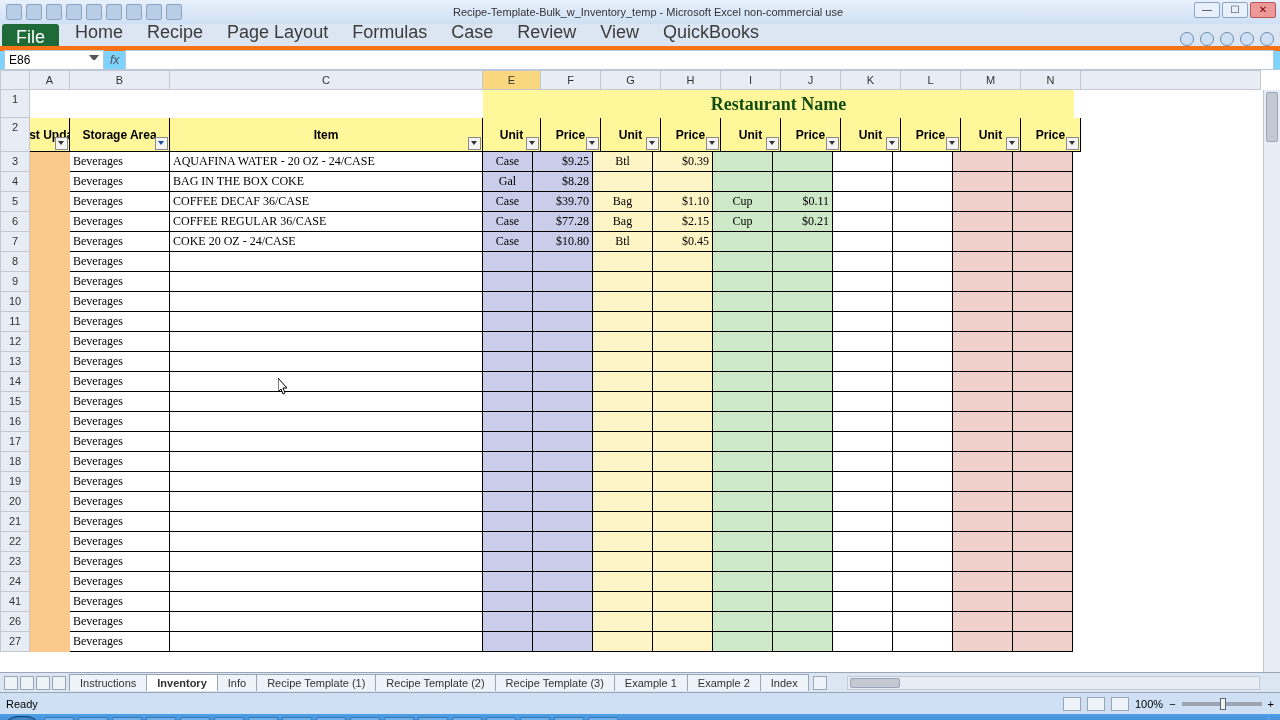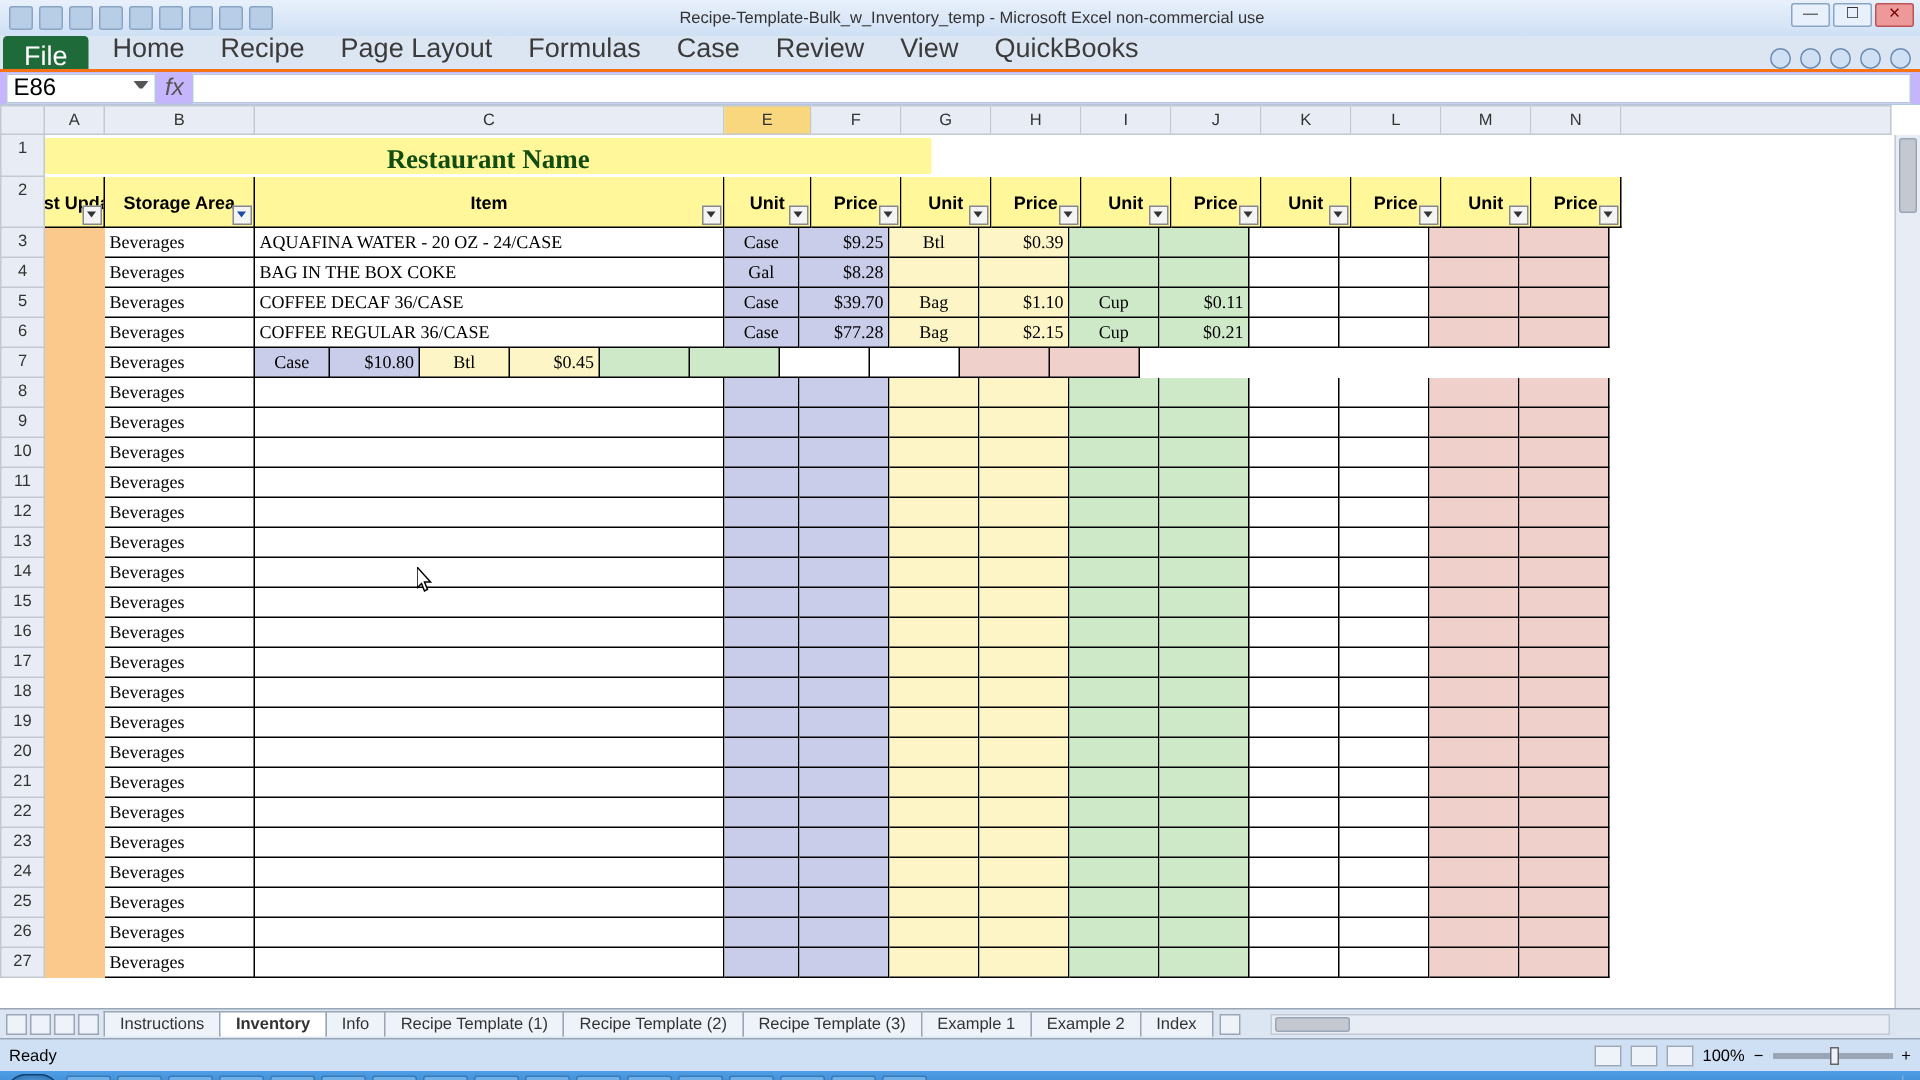--- a/index.html
+++ b/index.html
@@ -9,38 +9,38 @@
 .qat .qbtn { width: 16px; height: 16px; background: #b8cde6; border: 1px solid #8aa5c4; border-radius: 2px; }
 .title-text { position: absolute; left: 16px; right: 0; text-align: center; pointer-events: none; }
 .winbtns { position: absolute; right: 4px; top: 2px; display: flex; gap: 2px; }
 .winbtn { width: 26px; height: 16px; background: #e8f0fb; border: 1px solid #8aa5c4; border-radius: 2px; font-size: 10px; text-align: center; line-height: 14px; }
 .winbtn.close { background: #e99; border-color: #b55; color: #700; }
 .ribbon-tabs { height: 22px; background: #dce6f2; display: flex; align-items: flex-end; padding-left: 2px; font-size: 18px; }
 .file-tab { background: #1e6b39; color: #fff; padding: 3px 14px; height: 22px; border-top-left-radius: 3px; border-top-right-radius: 3px; margin-right: 4px; }
 .tab { padding: 3px 12px; color: #3b3b3b; cursor: default; }
 .ribbon-right { position: absolute; right: 6px; display: flex; gap: 6px; align-items: center; }
 .ribbon-right .ric { width: 14px; height: 14px; border: 1px solid #6a8bb0; border-radius: 50%; background: #cfe0f5; }
-.formula-bar { height: 24px; background: #c4b5fd; border-top: 2px solid #f97316; border-bottom: 1px solid #b5c7df; display: flex; align-items: center; font-size: 16px; }
+.formula-bar { height: 24px; background: #7dd3fc; border-top: 5px solid #f97316; border-bottom: 1px solid #b5c7df; display: flex; align-items: center; font-size: 12px; }
 .name-box { width: 100px; border: 1px solid #b5c7df; background: #fff; height: 20px; margin-left: 4px; display: flex; align-items: center; padding: 0 4px; justify-content: space-between; }
 .name-box .dd { width: 10px; height: 10px; border-left: 4px solid transparent; border-right: 4px solid transparent; border-top: 5px solid #555; }
 .fx { margin: 0 6px; font-style: italic; color: #555; }
 .fx-input { flex: 1; height: 20px; border: 1px solid #b5c7df; background: #fff; margin-right: 6px; }
 .grid-area { position: relative; height: 602px; background: #fff; display: flex; }
 .corner { width: 30px; height: 20px; background: #e8edf5; border: 1px solid #c4c9d1; }
 .colheads { display: flex; height: 20px; }
 .colhead { background: #e8edf5; border: 1px solid #c4c9d1; border-left: none; text-align: center; font-size: 11px; color: #333; line-height: 18px; }
 .colhead.active { background: #f9d77e; }
 .rowheads { width: 30px; }
 .rowhead { height: 20px; background: #e8edf5; border: 1px solid #c4c9d1; border-top: none; text-align: center; font-size: 11px; color: #333; line-height: 18px; }
 .rowhead.tall { height: 34px; }
 .rowhead.tall1 { height: 28px; }
 .sheet { position: relative; }
 .row { display: flex; height: 20px; }
 .row.tall { height: 34px; }
-.row.tall1 { height: 28px; flex-direction: column; }
+.row.tall1 { height: 28px; }
 .cell { border: 1px solid #000; border-left: none; border-top: none; font-size: 12px; padding: 1px 3px; overflow: hidden; white-space: nowrap; font-family: "Times New Roman", serif; line-height: 17px; }
 .c-A { width: 40px; } .c-B { width: 100px; } .c-C { width: 313px; }
 .c-E { width: 50px; } .c-F { width: 60px; } .c-G { width: 60px; } .c-H { width: 60px; }
 .c-I { width: 60px; } .c-J { width: 60px; } .c-K { width: 60px; } .c-L { width: 60px; }
 .c-M { width: 60px; } .c-N { width: 60px; }
 .c-rest { width: 180px; border: none; }
 .title-row .cell { border: none; }
 .title-merge { width: 453px; border: none; }
 .rest-title { width: 591px; background: #fff799; border: 1px solid #000; text-align: center; font-weight: bold; font-size: 18px; color: #124d12; font-family: "Times New Roman", serif; line-height: 26px; }
 .hdr { background: #fff799; font-weight: bold; text-align: center; font-family: Arial, sans-serif; font-size: 12px; position: relative; line-height: 14px; display: flex; align-items: center; justify-content: center; }
@@ -145,21 +145,21 @@
         <div class="rowhead">15</div>
         <div class="rowhead">16</div>
         <div class="rowhead">17</div>
         <div class="rowhead">18</div>
         <div class="rowhead">19</div>
         <div class="rowhead">20</div>
         <div class="rowhead">21</div>
         <div class="rowhead">22</div>
         <div class="rowhead">23</div>
         <div class="rowhead">24</div>
-        <div class="rowhead">25</div>
+        <div class="rowhead">41</div>
         <div class="rowhead">26</div>
         <div class="rowhead">27</div>
       </div>
   </div>
   <div style="position:relative; flex:1; overflow:hidden;">
     <div class="colheads" id="colheads">
         <div class="colhead" style="width: 40px;">A</div>
         <div class="colhead" style="width: 100px;">B</div>
         <div class="colhead" style="width: 313px;">C</div>
         <div class="colhead active" style="width: 58px;">E</div>
@@ -256,20 +256,21 @@
           <div class="cell c-J bg-green num">$0.21</div>
           <div class="cell c-K"></div>
           <div class="cell c-L"></div>
           <div class="cell c-M bg-pink ctr"></div>
           <div class="cell c-N bg-pink num"></div>
           <div class="cell c-rest" style="border:none"></div>
         </div>
         <div class="row">
           <div class="cell c-A orange-col"></div>
           <div class="cell c-B">Beverages</div>
+          <div class="cell c-C">COKE 20 OZ - 24/CASE</div>
           <div class="cell c-E bg-blue ctr">Case</div>
           <div class="cell c-F bg-blue num">$10.80</div>
           <div class="cell c-G bg-yellow ctr">Btl</div>
           <div class="cell c-H bg-yellow num">$0.45</div>
           <div class="cell c-I bg-green ctr"></div>
           <div class="cell c-J bg-green num"></div>
           <div class="cell c-K"></div>
           <div class="cell c-L"></div>
           <div class="cell c-M bg-pink ctr"></div>
           <div class="cell c-N bg-pink num"></div>

